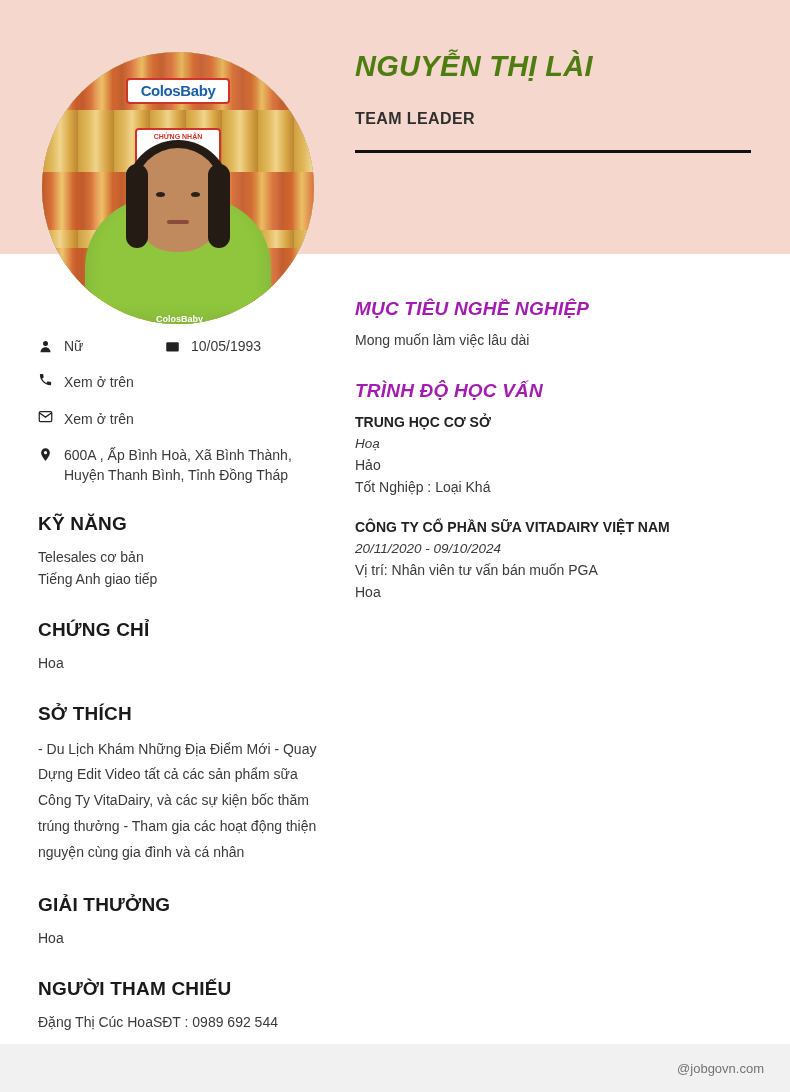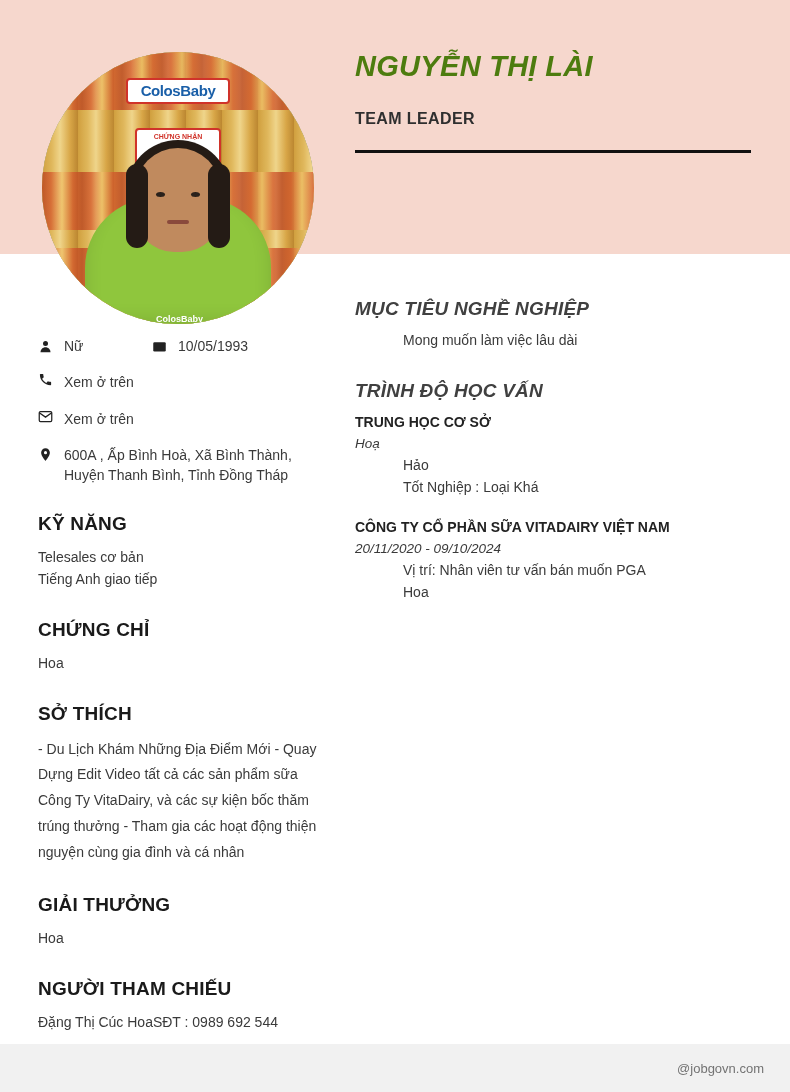--- a/index.html
+++ b/index.html
@@ -184,21 +184,21 @@
   
   .left-col {
     position: absolute;
     left: 38px;
     top: 336px;
     width: 290px;
   }
   .row1 {
     display: flex;
     align-items: center;
-    gap: 4px;
+    gap: 17px;
     margin-bottom: 16px;
   }
   .cell {
     display: flex;
     align-items: center;
   }
   .ic {
     width: 26px;
     min-width: 26px;
     display: inline-flex;
@@ -227,41 +227,40 @@
   .right-col {
     position: absolute;
     left: 355px;
     top: 298px;
     width: 400px;
   }
   .r-title {
     font-size: 19px;
     font-weight: bold;
     font-style: italic;
-    color: #404040;
+    color: #a21caf;
     margin-bottom: 12px;
     letter-spacing: .2px;
   }
   .r-sub {
     font-size: 14px;
     font-weight: bold;
     color: #222;
     margin-bottom: 6px;
   }
   .r-ital {
     font-size: 13.5px;
     font-style: italic;
     color: #3a3a3a;
     margin-bottom: 6px;
   }
   .r-txt {
     font-size: 14px;
     color: #3a3a3a;
     margin-bottom: 6px;
-    margin-left: 48px;
   }
   .gap-lg { height: 26px; }
   .gap-md { height: 18px; }
   
   .footer {
     position: absolute;
     left: 0; bottom: 0;
     width: 790px;
     height: 48px;
     background: #f1f1f1;

